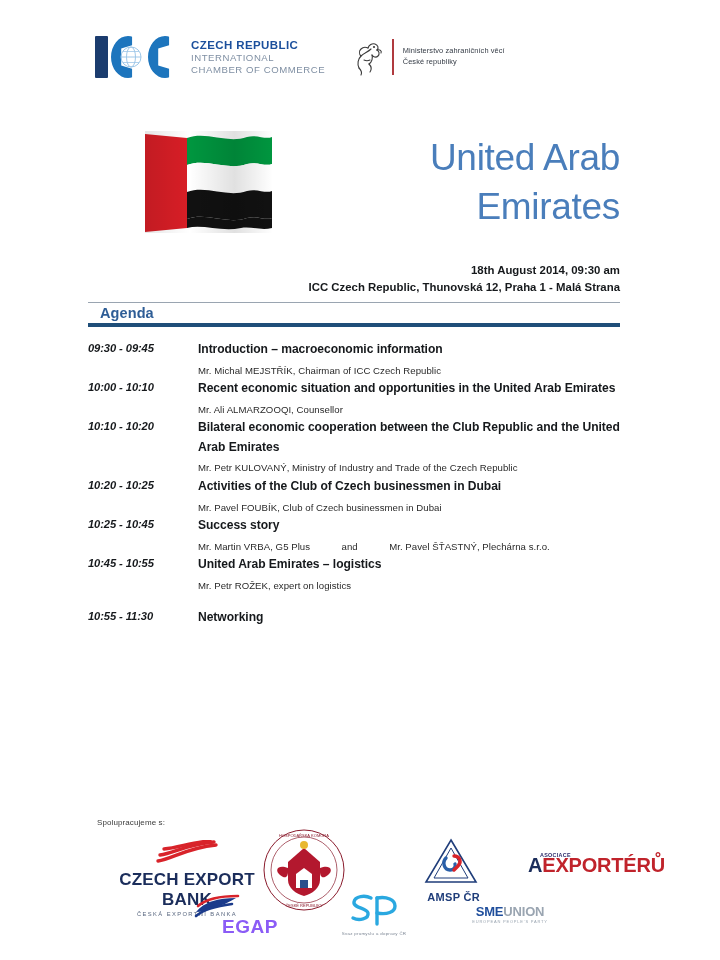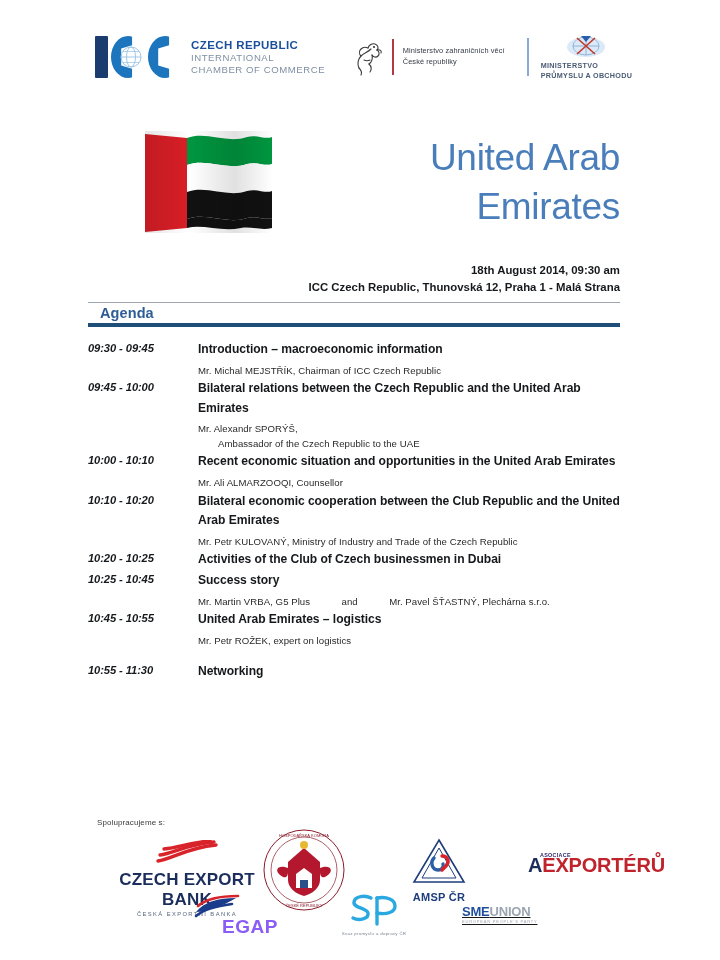--- a/index.html
+++ b/index.html
@@ -257,21 +257,21 @@
     font-size: 19px;
     font-weight: bold;
     color: #8b5cf6;
     letter-spacing: 0.5px;
     margin-left: 30px;
     margin-top: -10px;
   }
   .sp { left: 334px; top: 84px; width: 80px; text-align: center; }
   .sp-sub { font-size: 4.4px; color: #7d8795; letter-spacing: 0.3px; margin-top: 1px; }
 
-  .amsp { left: 398px; top: 28px; width: 82px; text-align: center; }
+  .amsp { left: 398px; top: 28px; width: 82px; text-align: right; }
   .amsp-name {
     font-size: 11px;
     font-weight: bold;
     color: #1f3d7a;
     letter-spacing: 0.3px;
     margin-top: 1px;
   }
 
   .aex { left: 528px; top: 44px; width: 130px; }
   .aex-small {
@@ -283,21 +283,21 @@
   }
   .aex-big {
     font-size: 20px;
     font-weight: bold;
     color: #c0232b;
     letter-spacing: -0.2px;
     margin-top: -4px;
   }
   .aex-big .a-blue { color: #1b2d5b; }
 
-  .smeu { left: 462px; top: 96px; width: 96px; text-align: left; text-decoration: underline; }
+  .smeu { left: 462px; top: 96px; width: 96px; text-align: center; }
   .smeu-name { font-size: 13px; font-weight: bold; letter-spacing: -0.2px; }
   .smeu-name .sme { color: #1f4e9c; }
   .smeu-name .union { color: #9aa5b1; }
   .smeu-sub { font-size: 4px; color: #9aa5b1; letter-spacing: 0.8px; }
 </style>
 </head>
 <body>
 
 <div class="header">
 
@@ -337,35 +337,20 @@
         <path d="M24 12 C27 11 29 13 28 15"></path>
       </g>
     </svg>
     <div class="mzv-rule"></div>
     <div class="mzv-text">
       <div>Ministerstvo zahraničních věcí</div>
       <div>České republiky</div>
     </div>
   </div>
 
-  <div class="mpo-logo">
-    <div class="mpo-rule"></div>
-    <div class="mpo-block">
-      <svg class="mpo-emblem" viewBox="0 0 42 26">
-        <ellipse cx="21" cy="14" rx="19" ry="10" fill="#dce9f7"></ellipse>
-        <ellipse cx="21" cy="13" rx="13" ry="9" fill="none" stroke="#7fa8d4" stroke-width="0.8"></ellipse>
-        <path d="M8 13 H34" stroke="#7fa8d4" stroke-width="0.8"></path>
-        <path d="M21 4 V22" stroke="#7fa8d4" stroke-width="0.8"></path>
-        <path d="M12 5 L30 21 M30 5 L12 21" stroke="#c0392b" stroke-width="1.6"></path>
-        <path d="M16 3 L26 3 L21 9 Z" fill="#2b5ea8"></path>
-      </svg>
-      <div class="mpo-text">MINISTERSTVO</div>
-      <div class="mpo-text">PRŮMYSLU A OBCHODU</div>
-    </div>
-  </div>
 </div>
 
 <svg class="flag" viewBox="0 0 135 108">
   <defs>
     <linearGradient id="shade" x1="0" y1="0" x2="1" y2="0">
       <stop offset="0%" stop-color="#000" stop-opacity="0.10"></stop>
       <stop offset="35%" stop-color="#000" stop-opacity="0"></stop>
       <stop offset="70%" stop-color="#000" stop-opacity="0.12"></stop>
       <stop offset="100%" stop-color="#000" stop-opacity="0"></stop>
     </linearGradient>
@@ -394,30 +379,20 @@
 <div class="agenda-list">
 
   <div class="agenda-item">
     <div class="item-time">09:30 - 09:45</div>
     <div class="item-body">
       <div class="item-topic">Introduction – macroeconomic information</div>
       <div class="item-speaker">Mr. Michal MEJSTŘÍK, Chairman of ICC Czech Republic</div>
     </div>
   </div>
 
-  <div class="agenda-item">
-    <div class="item-time">09:45 - 10:00</div>
-    <div class="item-body">
-      <div class="item-topic">Bilateral relations between the Czech Republic and the United Arab Emirates</div>
-      <div class="item-speaker">
-        <span>Mr. Alexandr SPORÝŠ,</span>
-        <span class="sub">Ambassador of the Czech Republic to the UAE</span>
-      </div>
-    </div>
-  </div>
 
   <div class="agenda-item">
     <div class="item-time">10:00 - 10:10</div>
     <div class="item-body">
       <div class="item-topic">Recent economic situation and opportunities in the United Arab Emirates</div>
       <div class="item-speaker">
         <span>Mr. Ali ALMARZOOQI, Counsellor</span>
       </div>
     </div>
   </div>
@@ -427,20 +402,21 @@
     <div class="item-body">
       <div class="item-topic">Bilateral economic cooperation between the Club Republic and the United Arab Emirates</div>
       <div class="item-speaker">Mr. Petr KULOVANÝ, Ministry of Industry and Trade of the Czech Republic</div>
     </div>
   </div>
 
   <div class="agenda-item">
     <div class="item-time">10:20 - 10:25</div>
     <div class="item-body">
       <div class="item-topic">Activities of the Club of Czech businessmen in Dubai</div>
+      <div class="item-speaker">Mr. Pavel FOUBÍK, Club of Czech businessmen in Dubai</div>
     </div>
   </div>
 
   <div class="agenda-item">
     <div class="item-time">10:25 - 10:45</div>
     <div class="item-body">
       <div class="item-topic">Success story</div>
       <div class="item-speaker">
         <span>Mr. Martin VRBA, G5 Plus</span>
         <span class="gap"></span>

